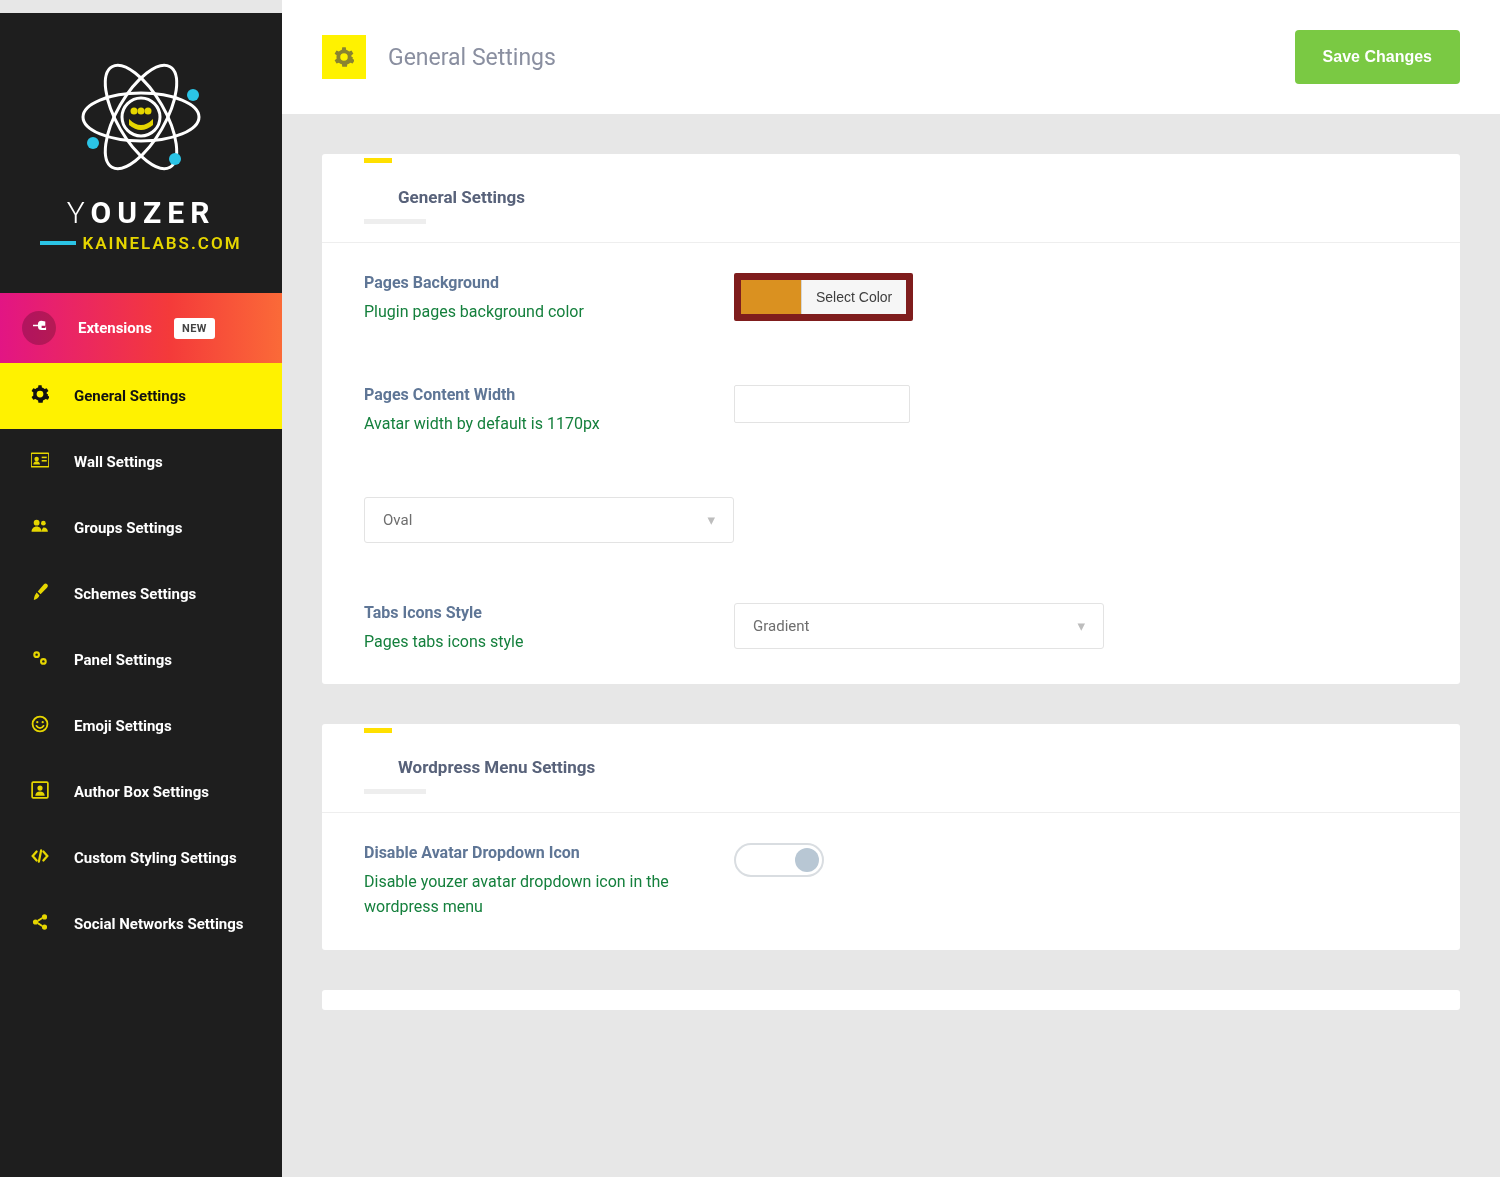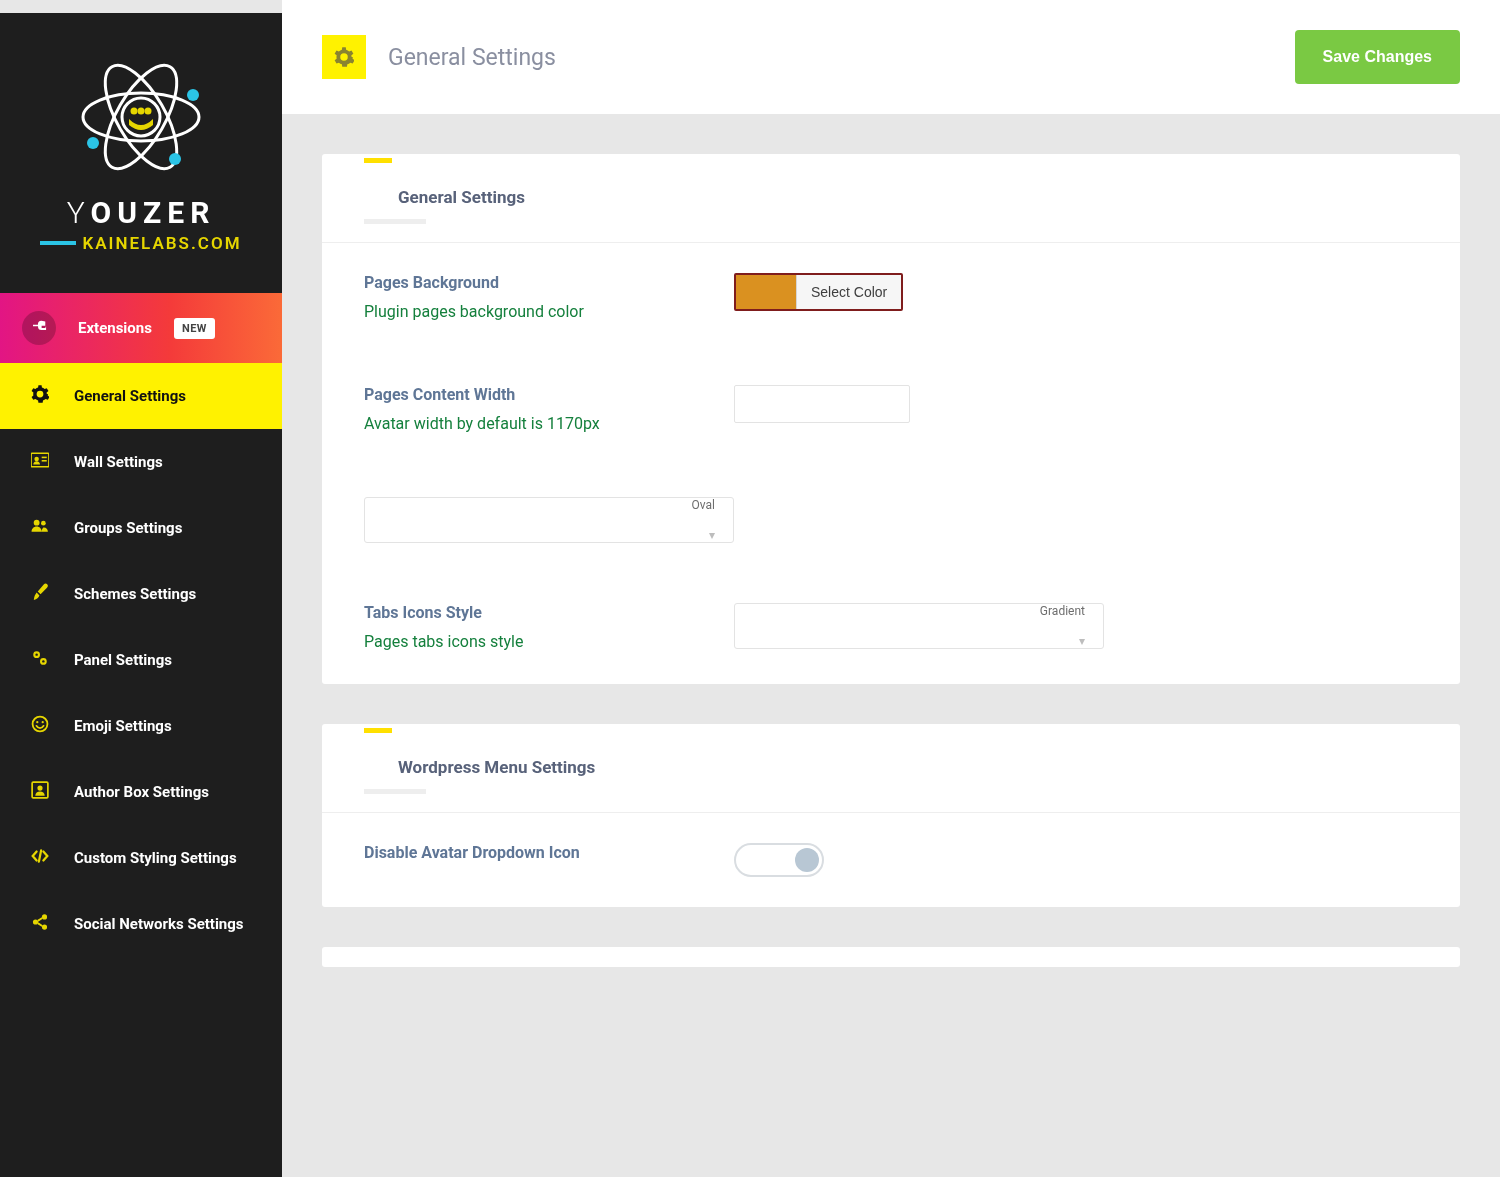--- a/index.html
+++ b/index.html
@@ -41,30 +41,30 @@
 .title-underline .yu { width:28px; height:5px; background:#ffe000; position:relative; top:-36px;}
 .title-underline .gu { width:62px; height:5px; background:#eeeeee; margin-top:6px;}
 .divider { height:1px; background:#eeeeee;}
 .field-row { display:flex; padding: 30px 42px; gap:40px;}
 .field-left { flex:0 0 330px;}
 .field-label { color:#5f7696; font-size:16px; font-weight:700; margin-bottom:8px;}
 .field-desc { color:#15803d; font-size:16px; line-height:1.55;}
 .field-right { flex:0 0 370px;}
 
 
-.colorpick { display:inline-flex; border:2px solid #7f1d1d; border-radius:2px; overflow:hidden;}
+.colorpick { display:inline-flex; border:7px solid #7f1d1d; border-radius:2px; overflow:hidden;}
 .color-swatch { width:60px; height:34px; background:#da9120;}
 .color-btn { background:#f6f6f6; border:none; border-left:1px solid #d6d6d6; padding:0 14px; font-size:14px; color:#3e3e3e; cursor:pointer;}
 
 
 .text-input { width:176px; height:38px; border:1px solid #e3e3e3; border-radius:2px; padding:0 10px; font-size:15px; background:#fff;}
 
 
 .select { position:relative; width:370px;}
-.select-box { width:100%; height:46px; border:1px solid #e3e3e3; border-radius:3px; background:#fff; padding:0 18px; font-size:12px; color:#6e6e6e; display:flex; align-items:flex-end; justify-content:space-between; cursor:pointer;flex-direction:column;}
+.select-box { width:100%; height:46px; border:1px solid #e3e3e3; border-radius:3px; background:#fff; padding:0 18px; font-size:15px; color:#6e6e6e; display:flex; align-items:center; justify-content:space-between; cursor:pointer;}
 .select-box .chev { color:#bdbdbd;}
 
 
 .toggle { width:90px; height:34px; border:2px solid #d9dde1; border-radius:34px; position:relative; cursor:pointer; background:#fff;}
 .toggle-knob { position:absolute; right:3px; top:3px; width:24px; height:24px; border-radius:50%; background:#b8c7d4;}
 
 </style>
 </head>
 <body>
 
@@ -286,20 +286,21 @@
             <div class="title-underline" style="margin-top:12px;">
                 <div class="gu"></div>
               </div>
           </div>
         </div>
         <div class="divider"></div>
 
         <div class="field-row">
           <div class="field-left">
             <div class="field-label">Disable Avatar Dropdown Icon</div>
+            <div class="field-desc">Disable youzer avatar dropdown icon in the wordpress menu</div>
           </div>
           <div class="field-right">
             <div class="toggle">
               <div class="toggle-knob"></div>
             </div>
           </div>
         </div>
       </div>
 
       <div class="card" style="height:20px;"></div>

